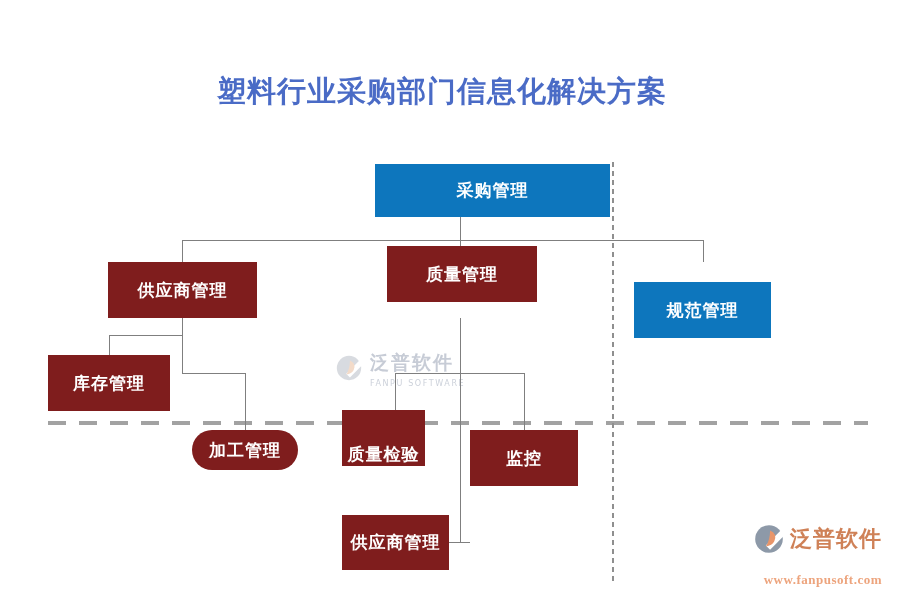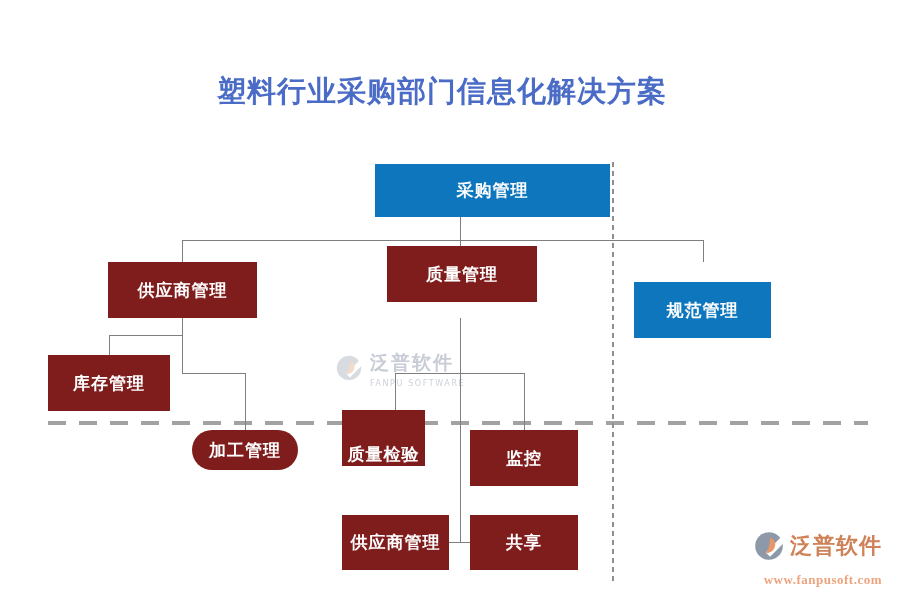--- a/index.html
+++ b/index.html
@@ -34,21 +34,21 @@
   .wm-name{font-size:19px;font-weight:bold;color:#c7ccd6;letter-spacing:2px;}
   .wm-sub{font-size:8px;color:#ccd1da;letter-spacing:1.6px;margin-top:8px;}
   
   .brand{
     position:absolute;right:18px;bottom:12px;display:flex;flex-direction:column;align-items:flex-end;
   }
   .brand-row{display:flex;align-items:center;gap:4px;}
   .brand-name{font-size:22px;font-weight:bold;color:#cf8157;letter-spacing:1px;}
   .brand-url{
     font-family:"Liberation Serif","DejaVu Serif",serif;
-    font-size:13px;font-weight:bold;color:#eda47d;letter-spacing:0.5px;margin-top:9px;
+    font-size:13px;font-weight:bold;color:#eda47d;letter-spacing:0.5px;margin-top:16px;
   }
   .icon-body-light{fill:#d8dbe0;}
   .icon-swoosh-light{fill:#f3dbc9;}
   .icon-body-dark{fill:#8d99a8;}
   .icon-swoosh-dark{fill:#e8956a;}
 </style>
 </head>
 <body>
 
 <div id="stage">
@@ -118,16 +118,13 @@
     </div>
     <div class="node gray" style="left: 342px; top: 410px; width: 83px; height: 56px; align-items: flex-end;">
       <span>质量检验</span>
     </div>
     <div class="node gray" style="left: 470px; top: 430px; width: 108px; height: 56px;">
       <span>监控</span>
     </div>
     <div class="node gray" style="left: 342px; top: 515px; width: 107px; height: 55px;">
       <span>供应商管理</span>
     </div>
-    <div class="node gray" style="left: 470px; top: 515px; width: 108px; height: 55px;">
-      <span>共享</span>
-    </div>
   </div>
 
 </body></html>

